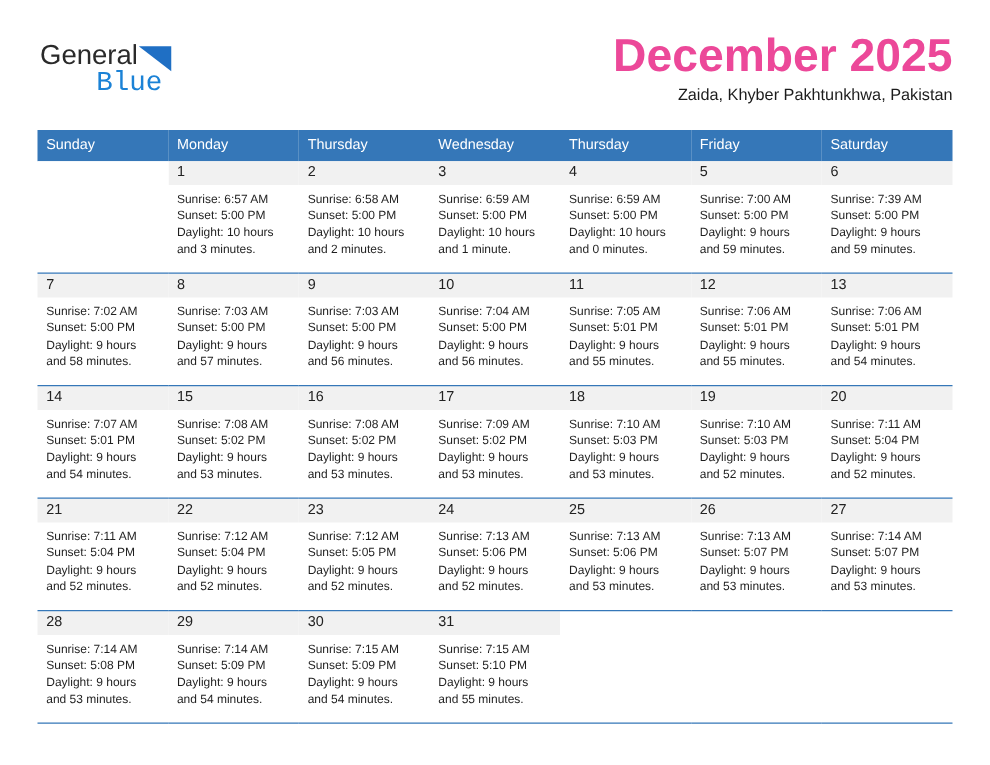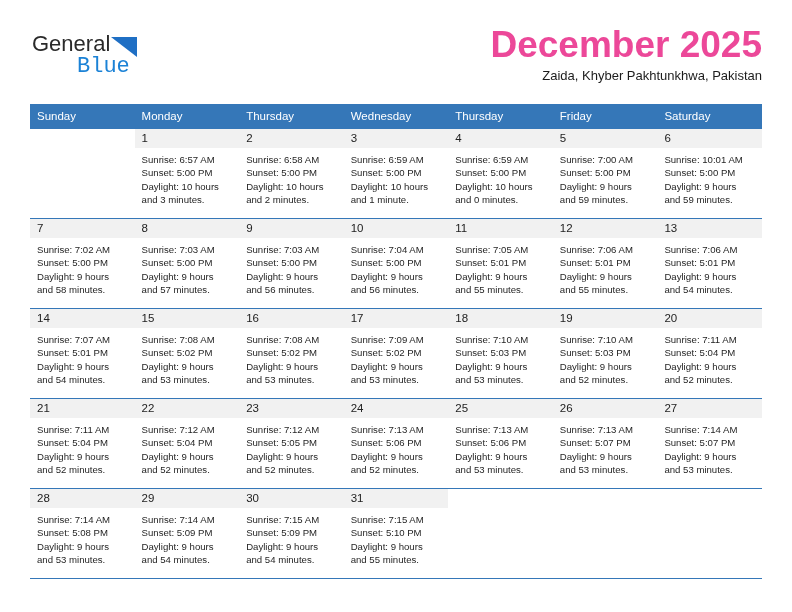--- a/index.html
+++ b/index.html
@@ -240,21 +240,21 @@
             <div class="details">
               <div>Sunrise: 7:00 AM</div>
               <div>Sunset: 5:00 PM</div>
               <div>Daylight: 9 hours</div>
               <div>and 59 minutes.</div>
             </div>
           </td>
           <td>
             <div class="daynum">6</div>
             <div class="details">
-              <div>Sunrise: 10:01 AM</div>
+              <div>Sunrise: 7:39 AM</div>
               <div>Sunset: 5:00 PM</div>
               <div>Daylight: 9 hours</div>
               <div>and 59 minutes.</div>
             </div>
           </td>
         </tr>
         <tr class="week">
           <td>
             <div class="daynum">7</div>
             <div class="details">

